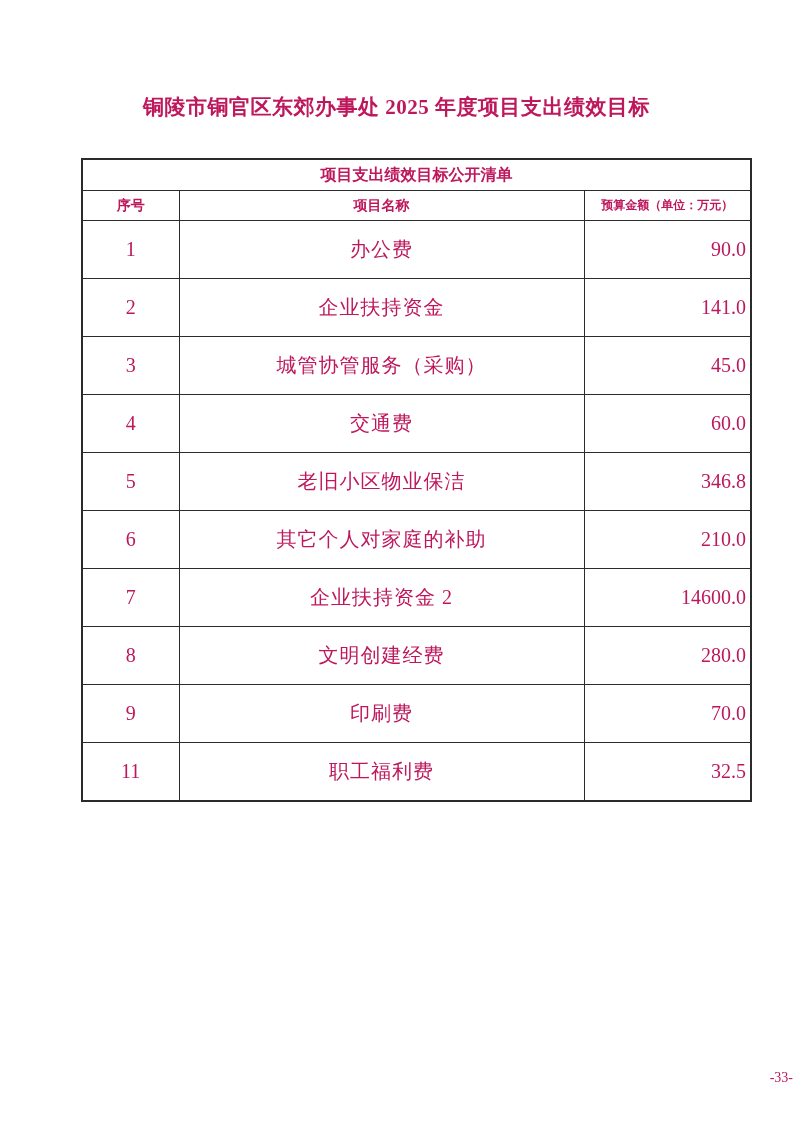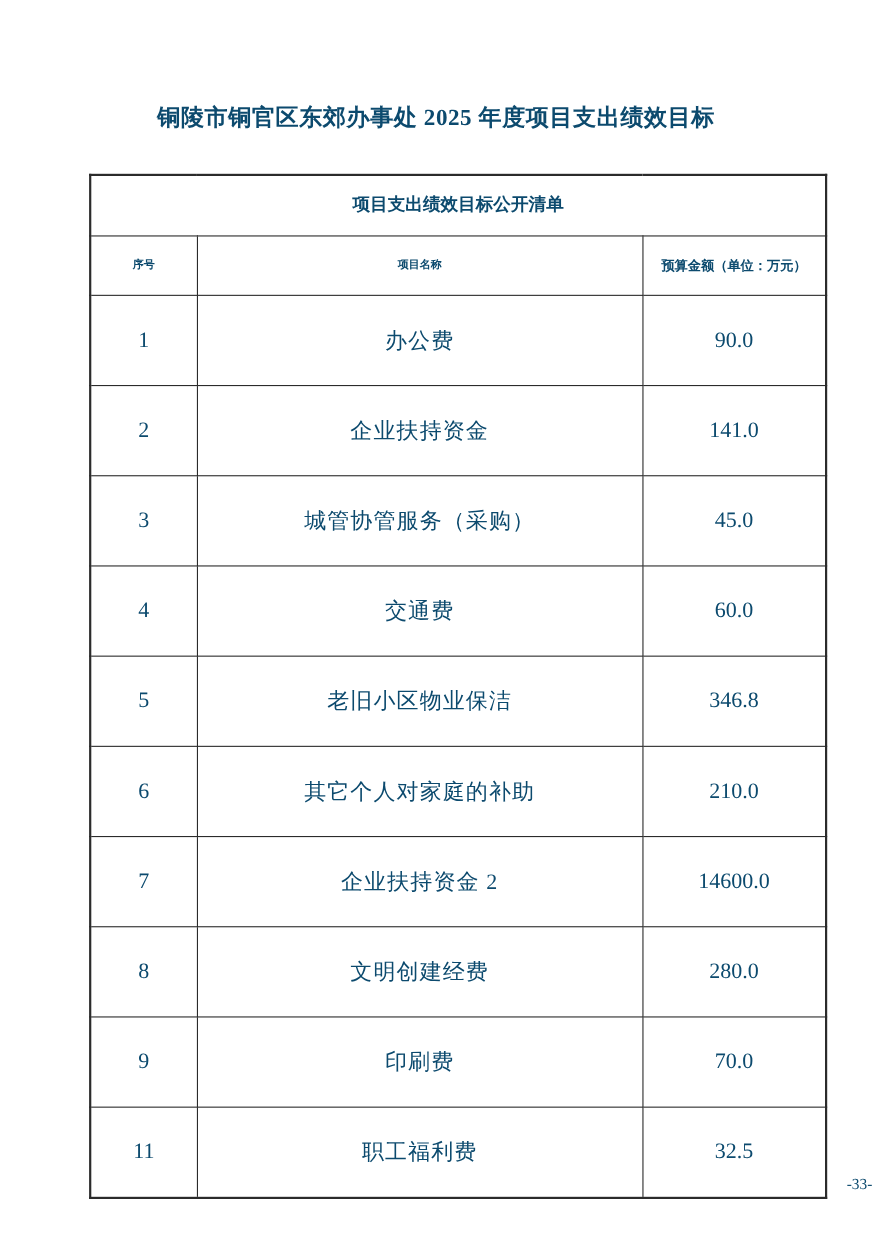--- a/index.html
+++ b/index.html
@@ -6,21 +6,21 @@
     margin: 0;
     padding: 0;
     background: #ffffff;
   }
   .page {
     position: relative;
     width: 793px;
     height: 1122px;
     background: #ffffff;
     font-family: "Liberation Serif", "DejaVu Serif", serif;
-    color: #0c4a6e;
+    color: #be185d;
     overflow: hidden;
   }
   .doc-title {
     position: absolute;
     top: 93px;
     left: 0;
     width: 793px;
     margin: 0;
     text-align: center;
     font-size: 21px;
@@ -34,37 +34,37 @@
     top: 158px;
     left: 81px;
     width: 669px;
     border-collapse: collapse;
     table-layout: fixed;
     border: 2px solid #2b2b2b;
   }
   table.perf-table th,
   table.perf-table td {
     border: 1px solid #2b2b2b;
-    padding: 16px;
+    padding: 4px;
     vertical-align: middle;
     overflow: hidden;
   }
   .caption-cell {
     height: 22px;
     text-align: center;
     font-weight: bold;
     font-size: 16px;
     line-height: 22px;
     white-space: nowrap;
   }
   .head-cell {
     height: 21px;
     text-align: center;
     font-weight: bold;
-    font-size: 10px;
+    font-size: 14px;
     line-height: 21px;
     white-space: nowrap;
   }
   .head-cell.amount {
     font-size: 12px;
   }
   .col-no     { width: 97px; }
   .col-name   { width: 405px; }
   .col-amount { width: 167px; }
   td.cell-no {
@@ -75,21 +75,21 @@
   td.cell-name {
     height: 49px;
     text-align: center;
     padding-left: 5px;
     font-size: 20px;
     letter-spacing: 1px;
     white-space: nowrap;
   }
   td.cell-amount {
     height: 49px;
-    text-align: center;
+    text-align: right;
     padding-right: 2px;
     font-size: 20px;
     white-space: nowrap;
   }
   .page-number {
     position: absolute;
     top: 1068px;
     left: 0;
     width: 793px;
     text-align: right;

